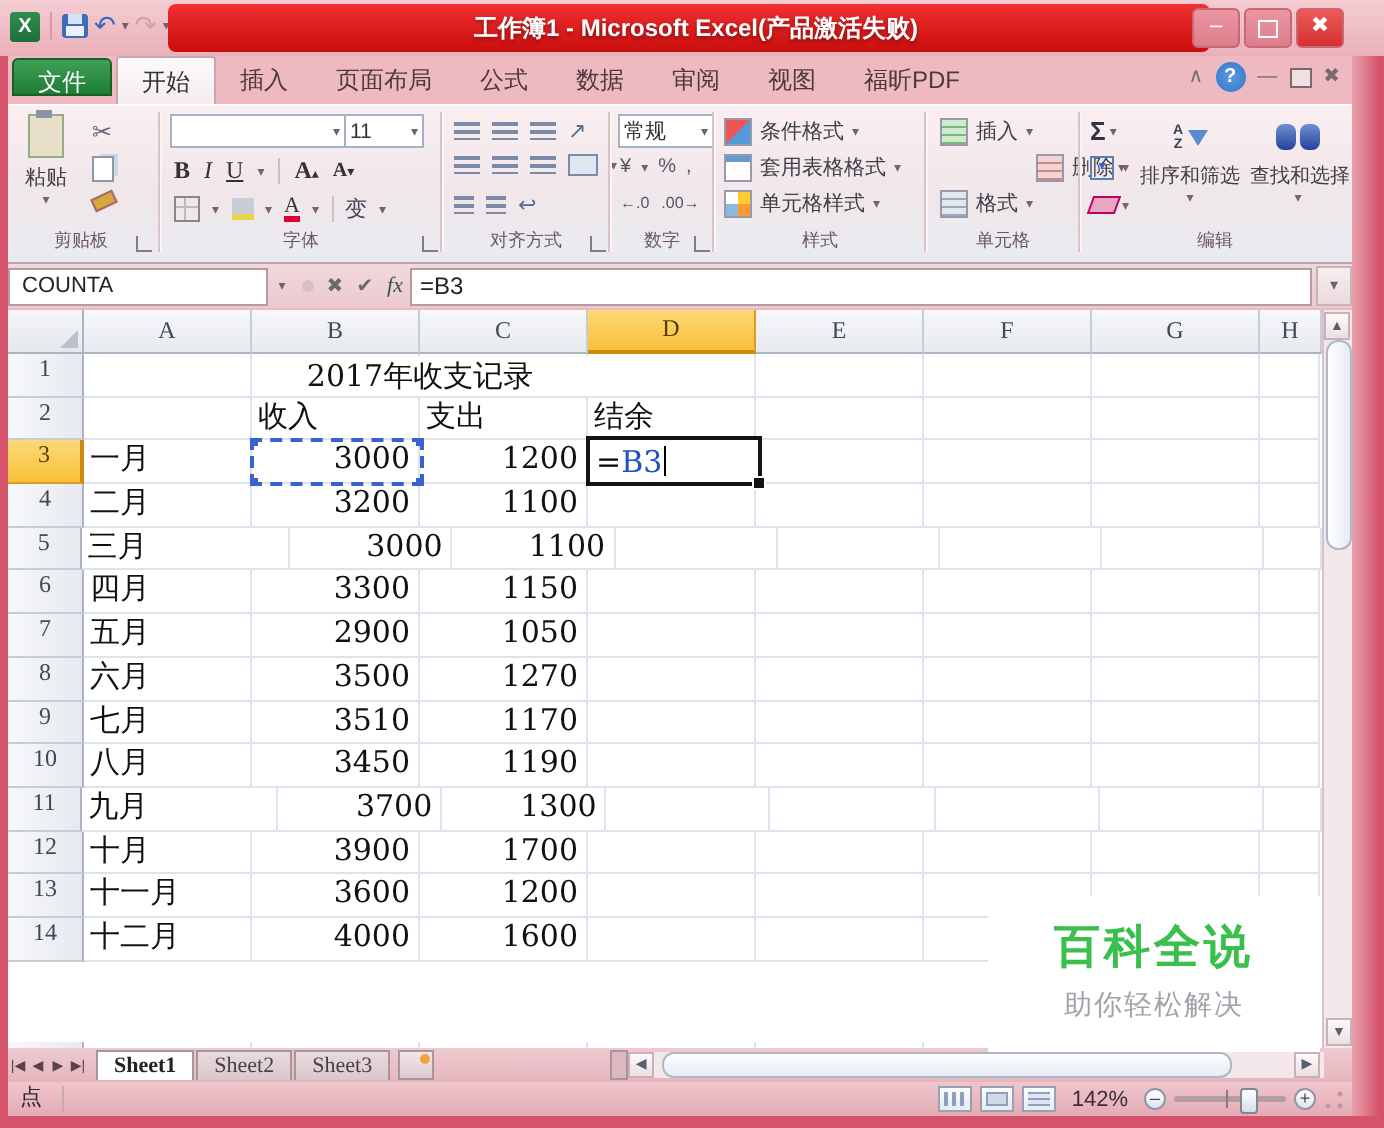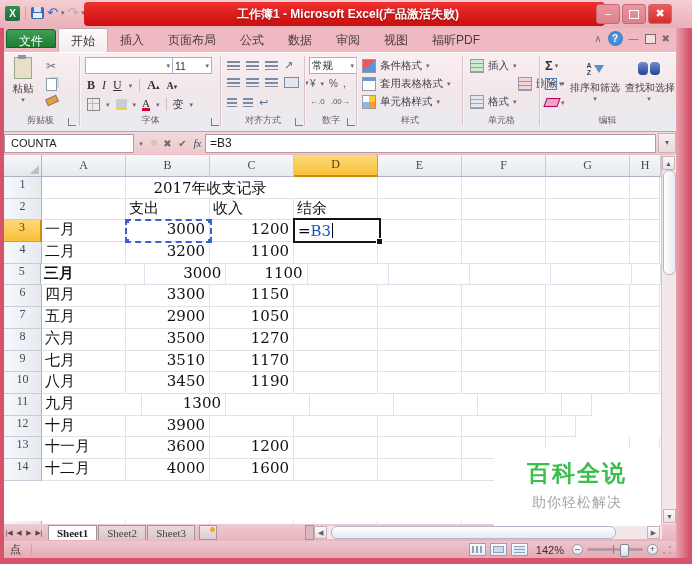--- a/index.html
+++ b/index.html
@@ -412,22 +412,22 @@
           <div class="cell" style="width: 84px;"></div>
           <div class="cell" style="width: 84px;"></div>
           <div class="cell" style="width: 84px;"></div>
           <div class="cell" style="width: 84px;"></div>
           <div class="cell" style="width: 84px;"></div>
           <div class="cell" style="width: 30px;"></div>
         </div>
         <div class="grow" style="height: 21.7px;">
           <div class="rowh">2</div>
           <div class="cell" style="width: 84px;"></div>
+          <div class="cell tl" style="width: 84px;">收入</div>
           <div class="cell tl" style="width: 84px;">支出</div>
-          <div class="cell tl" style="width: 84px;">收入</div>
           <div class="cell tl" style="width: 84px;">结余</div>
           <div class="cell" style="width: 84px;"></div>
           <div class="cell" style="width: 84px;"></div>
           <div class="cell" style="width: 84px;"></div>
           <div class="cell" style="width: 30px;"></div>
         </div>
         <div class="grow" style="height: 21.7px;">
           <div class="rowh sel">3</div>
           <div class="cell tl" style="width: 84px;">一月</div>
           <div class="cell tr" style="width: 84px;">3000</div>
@@ -444,21 +444,21 @@
           <div class="cell tr" style="width: 84px;">3200</div>
           <div class="cell tr" style="width: 84px;">1100</div>
           <div class="cell" style="width: 84px;"></div>
           <div class="cell" style="width: 84px;"></div>
           <div class="cell" style="width: 84px;"></div>
           <div class="cell" style="width: 84px;"></div>
           <div class="cell" style="width: 30px;"></div>
         </div>
         <div class="grow" style="height: 21.7px;">
           <div class="rowh">5</div>
-          <div class="cell tl" style="width: 108px; font-weight: bold;">三月</div>
+          <div class="cell tl" style="width: 108px;">三月</div>
           <div class="cell tr" style="width: 84px;">3000</div>
           <div class="cell tr" style="width: 84px;">1100</div>
           <div class="cell" style="width: 84px;"></div>
           <div class="cell" style="width: 84px;"></div>
           <div class="cell" style="width: 84px;"></div>
           <div class="cell" style="width: 84px;"></div>
           <div class="cell" style="width: 30px;"></div>
         </div>
         <div class="grow" style="height: 21.7px;">
           <div class="rowh">6</div>
@@ -511,31 +511,33 @@
           <div class="cell tr" style="width: 84px;">1190</div>
           <div class="cell" style="width: 84px;"></div>
           <div class="cell" style="width: 84px;"></div>
           <div class="cell" style="width: 84px;"></div>
           <div class="cell" style="width: 84px;"></div>
           <div class="cell" style="width: 30px;"></div>
         </div>
         <div class="grow" style="height: 21.7px;">
           <div class="rowh">11</div>
           <div class="cell tl" style="width: 100px;">九月</div>
+          <div class="cell tr" style="width: 84px;">3700</div>
           <div class="cell tr" style="width: 84px;">1300</div>
           <div class="cell" style="width: 84px;"></div>
           <div class="cell" style="width: 84px;"></div>
           <div class="cell" style="width: 84px;"></div>
           <div class="cell" style="width: 84px;"></div>
           <div class="cell" style="width: 30px;"></div>
         </div>
         <div class="grow" style="height: 21.7px;">
           <div class="rowh">12</div>
           <div class="cell tl" style="width: 84px;">十月</div>
           <div class="cell tr" style="width: 84px;">3900</div>
+          <div class="cell tr" style="width: 84px;">1700</div>
           <div class="cell" style="width: 84px;"></div>
           <div class="cell" style="width: 84px;"></div>
           <div class="cell" style="width: 84px;"></div>
           <div class="cell" style="width: 84px;"></div>
           <div class="cell" style="width: 30px;"></div>
         </div>
         <div class="grow" style="height: 21.7px;">
           <div class="rowh">13</div>
           <div class="cell tl" style="width: 84px;">十一月</div>
           <div class="cell tr" style="width: 84px;">3600</div>

